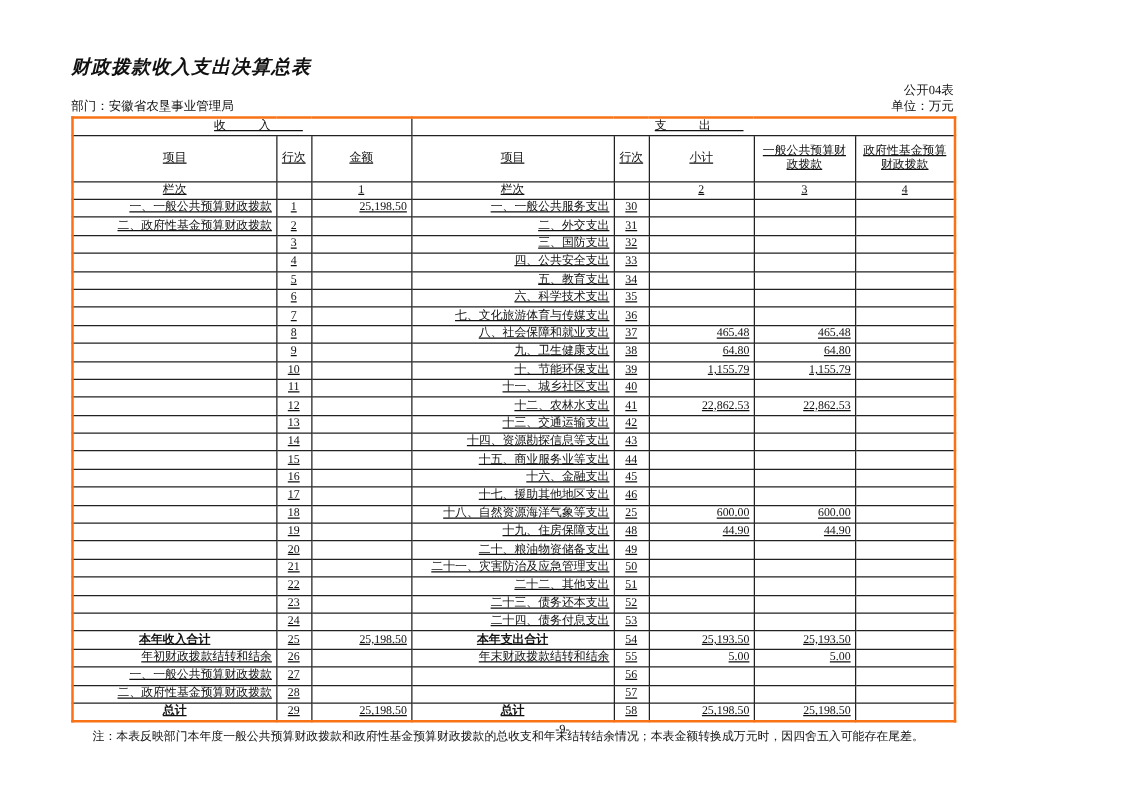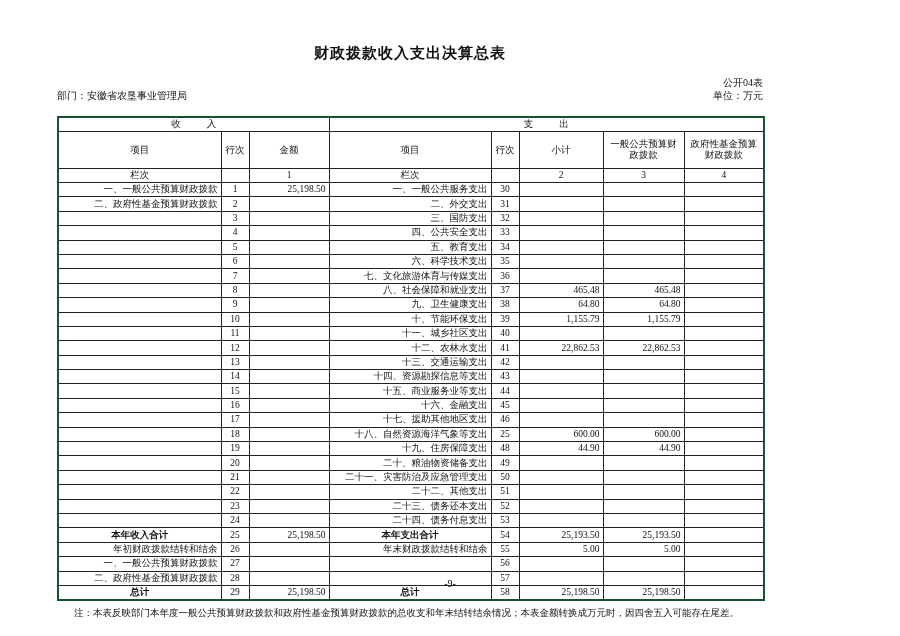--- a/index.html
+++ b/index.html
@@ -12,43 +12,45 @@
     color: #111111;
     position: relative;
   }
   .sheet {
     position: absolute;
     left: 57px;
     top: 0;
     width: 706px;
   }
   .doc-title {
-    margin: 44px 0 14px 0;
+    margin: 44px 0 4px 0;
     font-size: 15px;
     font-weight: bold;
-    text-align: center;
+    text-align: left;
     letter-spacing: 1px;
+    font-style: italic;
   }
   .meta-right {
     text-align: right;
     font-size: 10px;
     line-height: 12px;
   }
   .meta-row {
     display: flex;
     justify-content: space-between;
     font-size: 10px;
     line-height: 13px;
-    margin-bottom: 14px;
+    margin-bottom: 1px;
   }
   table.fin {
     border-collapse: collapse;
     table-layout: fixed;
     width: 706px;
-    border: 2px solid #14532d;
+    border: 2px solid #f97316;
+    text-decoration: underline;
   }
   table.fin th, table.fin td {
     border: 1px solid #222;
     font-size: 9.5px;
     font-weight: normal;
     padding: 0 3px;
     line-height: 1.15;
     overflow: hidden;
   }
   tr.section-row th {

